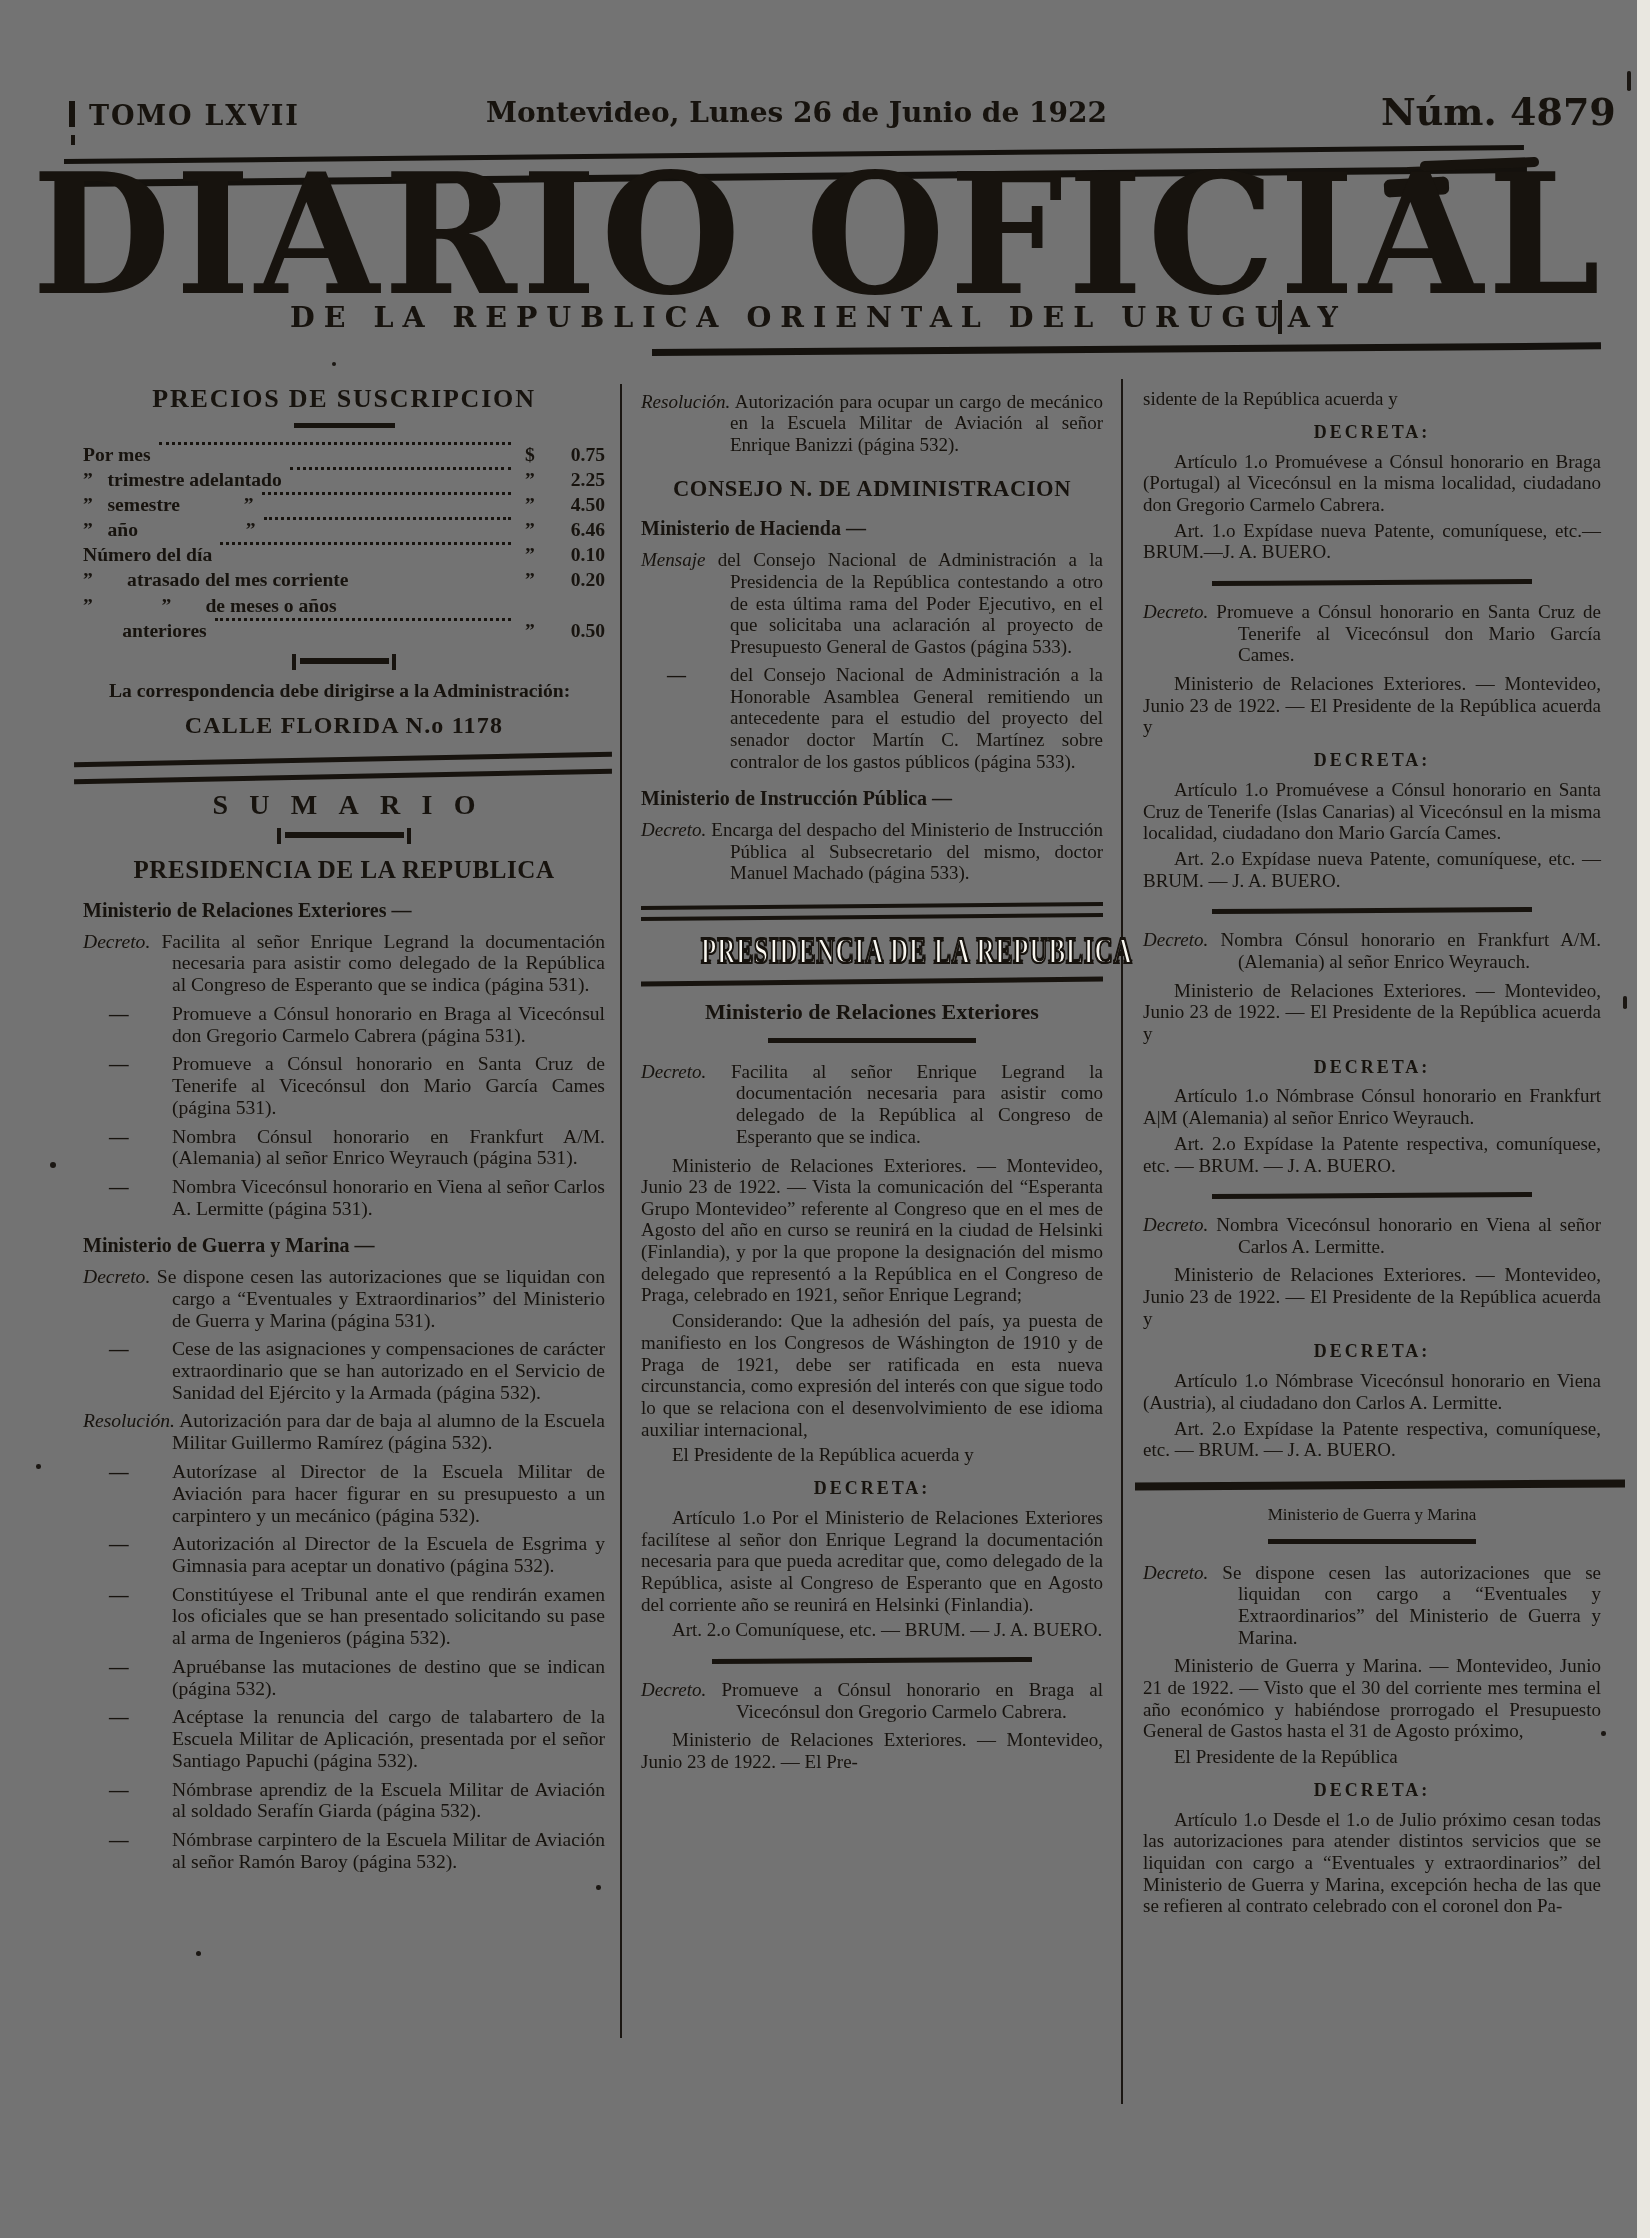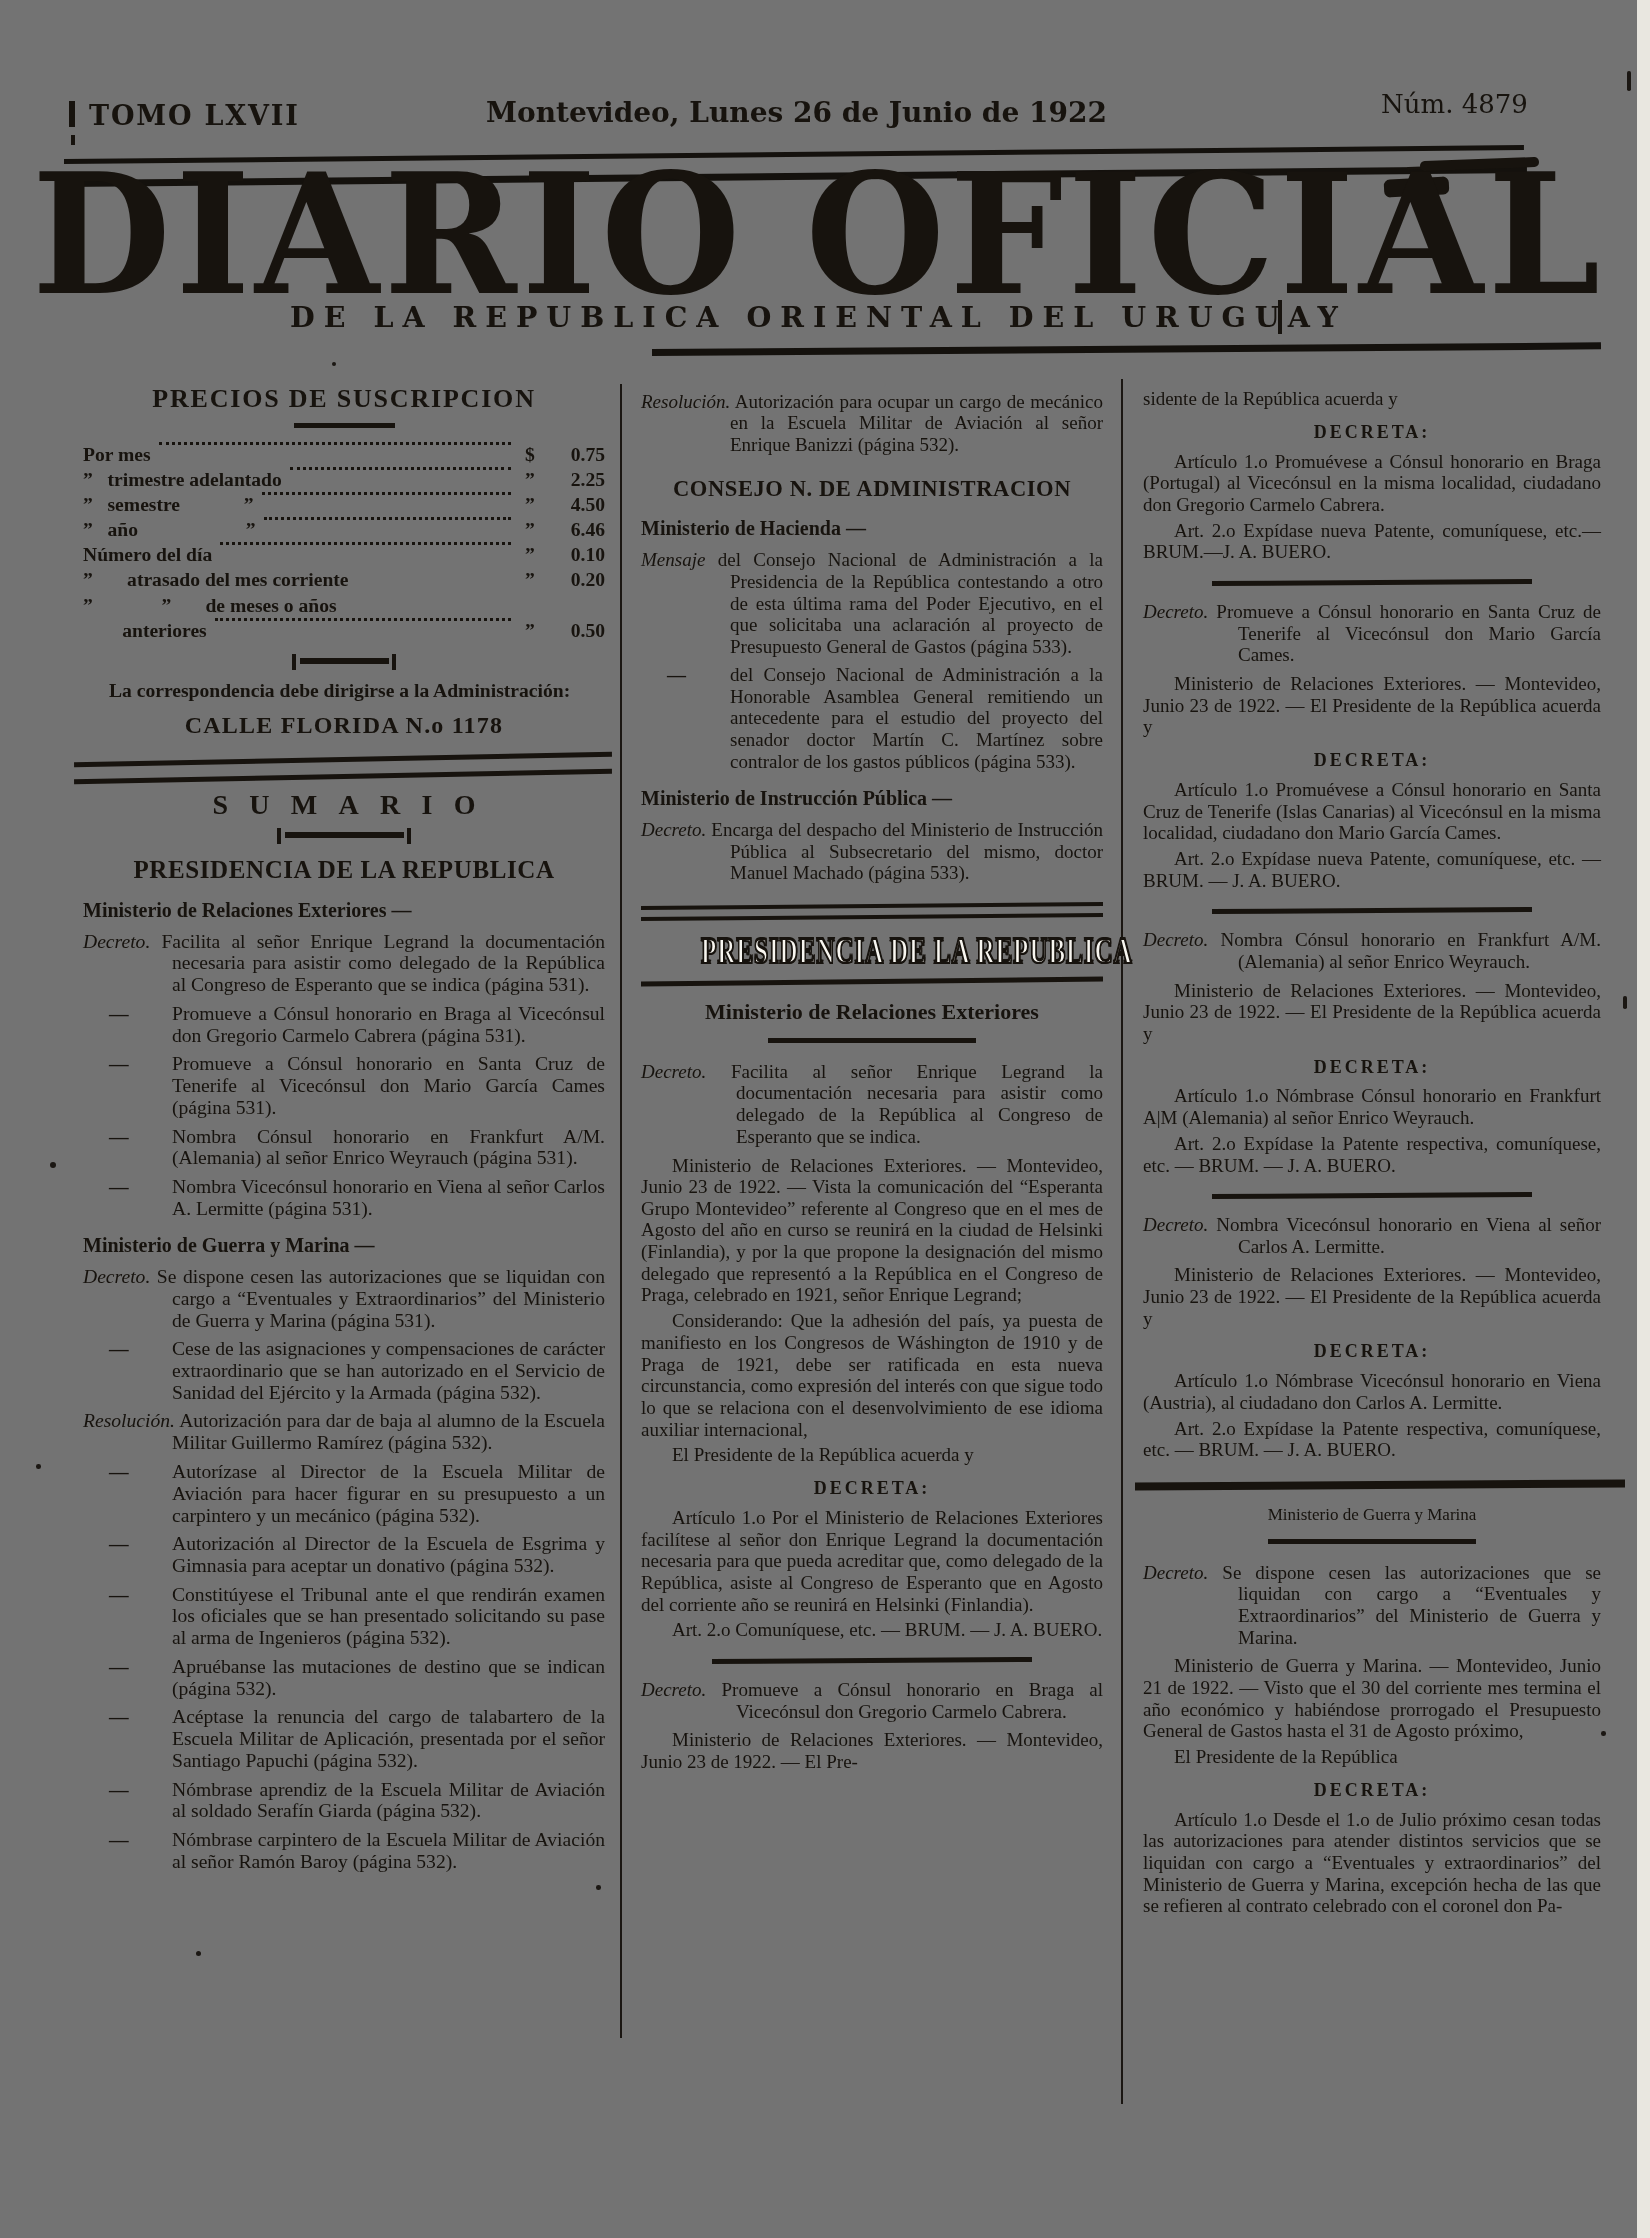--- a/index.html
+++ b/index.html
@@ -2,21 +2,21 @@
 <html style="font-size:9.5px"><head>
 <meta charset="utf-8">
 <style>
   html,body{margin:0;padding:0;background:#e9e7e0;}
   #page{position:relative;width:1637px;height:2239px;background:#737373;color:#17130e;
         font-family:"Liberation Serif","DejaVu Serif",serif;overflow:hidden;}
   .mast{font-family:"DejaVu Serif","Liberation Serif",serif;}
   
   .header-tomo{position:absolute;left:89px;top:100px;font-size:27px;font-weight:bold;letter-spacing:1.8px;}
   .header-date{position:absolute;left:486px;top:96px;font-size:28px;font-weight:bold;}
-  .header-issue{position:absolute;left:1381px;top:89px;font-size:26px;font-weight:normal;}
+  .header-issue{position:absolute;left:1381px;top:89px;font-size:38px;font-weight:bold;}
   .bracket-a{position:absolute;left:69px;top:101px;width:6px;height:26px;background:#17130e;}
   .bracket-b{position:absolute;left:71px;top:135px;width:4.2px;height:9.5px;background:#17130e;}
   .rule-a{position:absolute;left:64px;top:159px;width:1460px;height:4.7px;background:#14110d;
           transform:rotate(-0.55deg);transform-origin:left center;}
   .rule-b{position:absolute;left:64px;top:180px;width:1463px;height:7.1px;background:#14110d;
           transform:rotate(-0.55deg);transform-origin:left center;}
   .flourish-a{position:absolute;left:1420px;top:159px;width:119px;height:10px;background:#17130e;
           border-radius:4.7px;transform:rotate(-2deg);box-shadow:-16.6px 1.8px 0 -3.6px #17130e;}
   .flourish-b{position:absolute;left:1384px;top:178px;width:65px;height:18px;background:#17130e;
           border-radius:6px;transform:rotate(-3deg);}
@@ -224,21 +224,21 @@
     <div class="rule-med"></div>
 
     <div class="lead-par"><span class="lead">Decreto.</span> <span>Promueve a Cónsul honorario en Braga al Vicecónsul don Gregorio Carmelo Cabrera.</span></div>
     <div class="body-par">Ministerio de Relaciones Exteriores. — Montevideo, Junio 23 de 1922. — El Pre-</div>
   </div>
 
   <div id="col3" class="col">
     <div class="body-par no-indent">sidente de la República acuerda y</div>
     <div class="decreta">DECRETA:</div>
     <div class="body-par">Artículo 1.o Promuévese a Cónsul honorario en Braga (Portugal) al Vicecónsul en la misma localidad, ciudadano don Gregorio Carmelo Cabrera.</div>
-    <div class="body-par">Art. 2.o Expídase nueva Patente, comuníquese, etc.—BRUM.—J. A. BUERO.</div>
+    <div class="body-par">Art. 1.o Expídase nueva Patente, comuníquese, etc.—BRUM.—J. A. BUERO.</div>
 
     <div class="rule-med"></div>
 
     <div class="lead-par"><span class="lead">Decreto.</span> <span>Promueve a Cónsul honorario en Santa Cruz de Tenerife al Vicecónsul don Mario García Cames.</span></div>
     <div class="body-par">Ministerio de Relaciones Exteriores. — Montevideo, Junio 23 de 1922. — El Presidente de la República acuerda y</div>
     <div class="decreta">DECRETA:</div>
     <div class="body-par">Artículo 1.o Promuévese a Cónsul honorario en Santa Cruz de Tenerife (Islas Canarias) al Vicecónsul en la misma localidad, ciudadano don Mario García Cames.</div>
     <div class="body-par">Art. 2.o Expídase nueva Patente, comuníquese, etc. — BRUM. — J. A. BUERO.</div>
 
     <div class="rule-med"></div>

